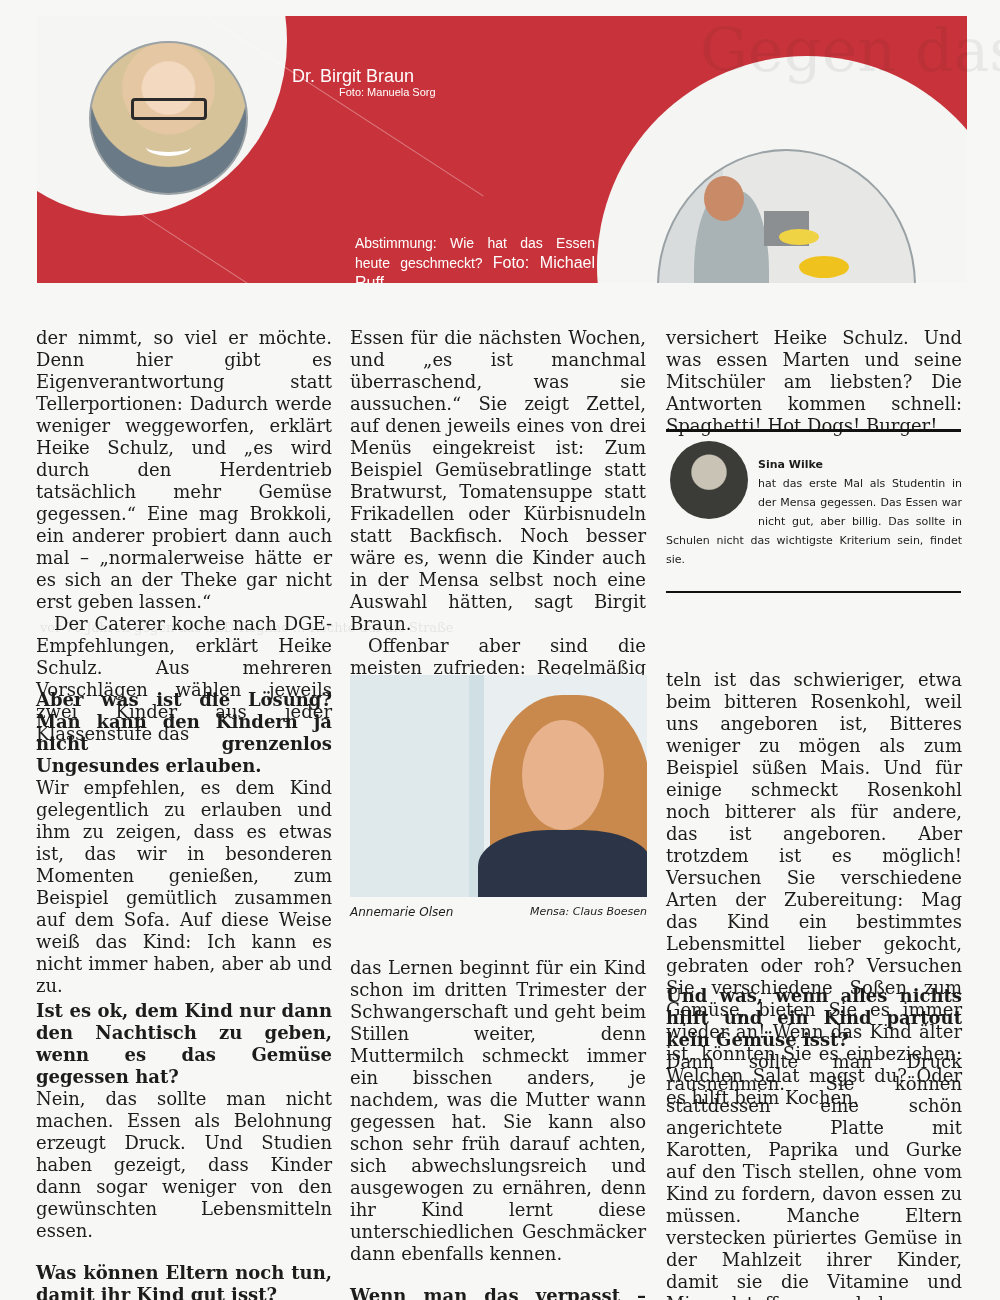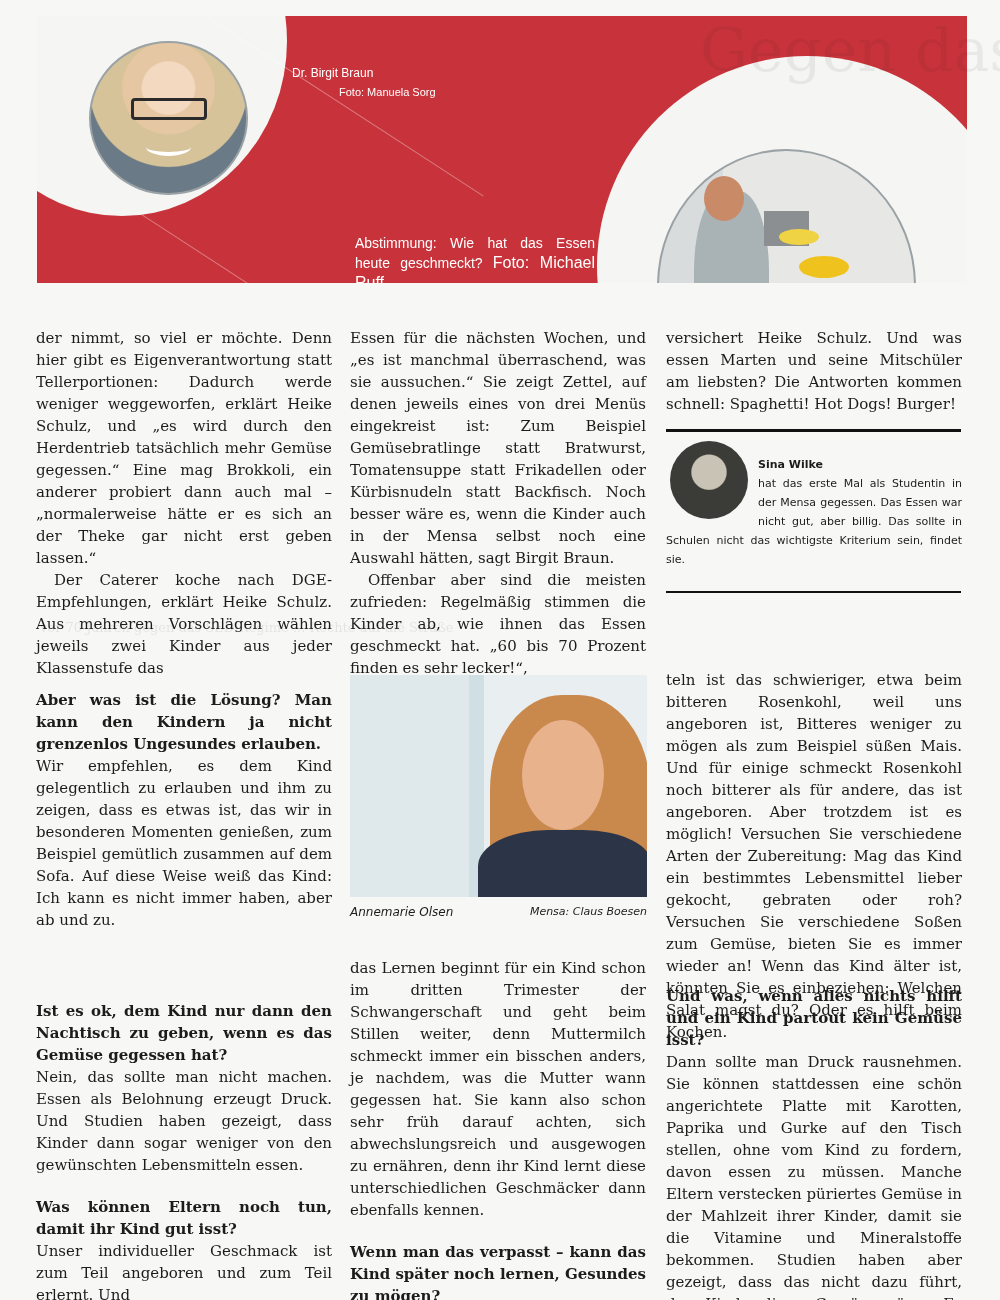--- a/index.html
+++ b/index.html
@@ -52,32 +52,32 @@
     position:absolute; left:45px; top:25px; width:40px; height:45px; border-radius:50%;
     background:#c98a68;
   }
   .photo-boy .plate { position:absolute; border-radius:50%; }
   .photo-boy .p1 { left:120px; top:78px; width:40px; height:16px; background:#f0d245; }
   .photo-boy .p2 { left:140px; top:105px; width:50px; height:22px; background:#f0c21e; }
   .photo-boy .rack {
     position:absolute; left:105px; top:60px; width:45px; height:35px; background:#8b8f92;
   }
   .cap { position:absolute; color:#fff; font-family:"Liberation Sans", sans-serif; }
-  .cap-name { left:255px; top:50px; font-size:12px; }
+  .cap-name { left:255px; top:50px; font-size:18px; }
   .cap-foto1 { left:302px; top:70px; font-size:11px; }
   .cap-vote { left:318px; top:217px; font-size:14px; line-height:20px; width:240px; text-align:justify; }
   .cap-vote .foto { font-size:16px; }
   .ghost-head {
     position:absolute; left:700px; top:15px; font-size:60px; color:rgba(0,0,0,0.06);
     font-family:"DejaVu Serif", serif; white-space:nowrap;
   }
 
   
   .col {
-    position:absolute; width:296px; font-size:15px; line-height:22px;
+    position:absolute; width:296px; font-size:18px; line-height:22px;
     text-align:justify; hyphens:manual;
   }
   .col p { margin:0; }
   .col p.indent { text-indent:18px; }
   .col .q { font-weight:bold; margin-top:20px; }
   .col .q.first { margin-top:0; }
 
   .c1 { left:36px; top:327px; }
   .c2 { left:350px; top:327px; }
   .c3 { left:666px; top:327px; }

